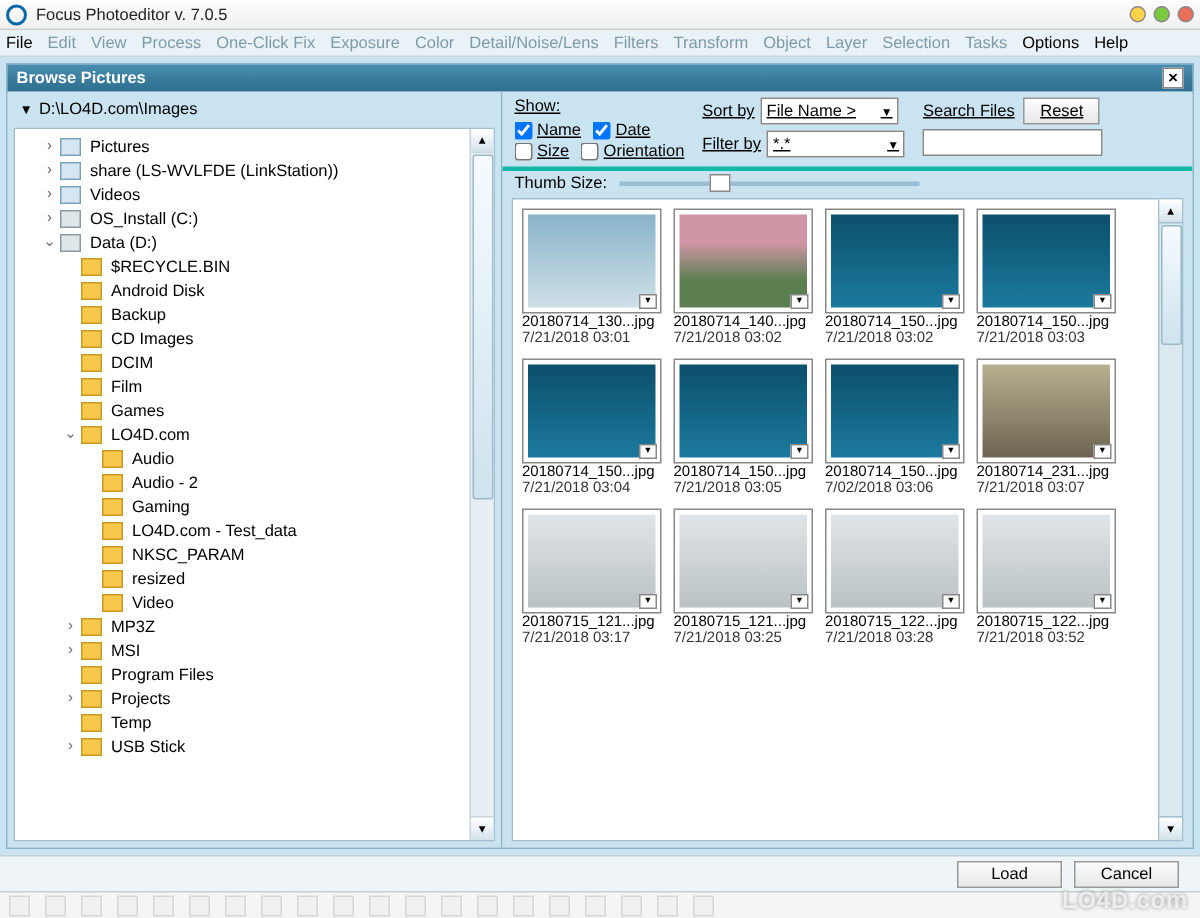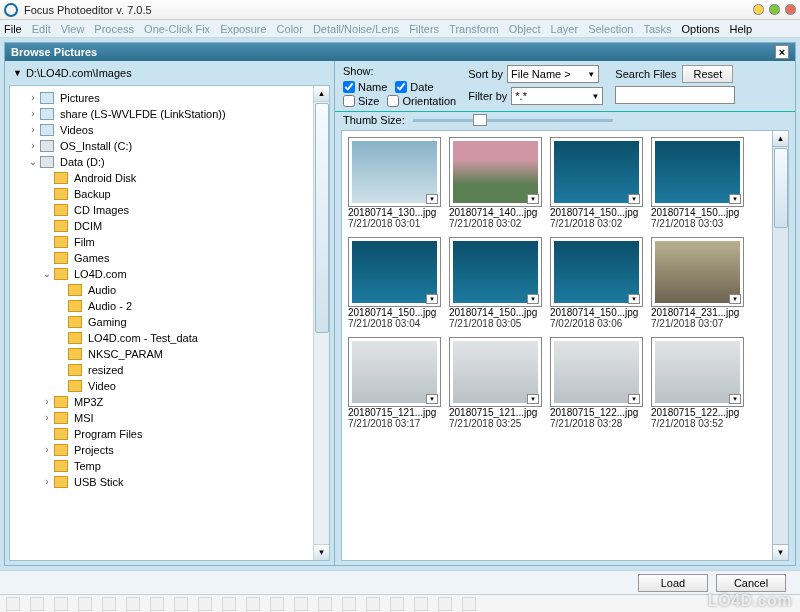--- a/index.html
+++ b/index.html
@@ -25,21 +25,21 @@
 .tree { padding:4px 2px 4px 2px; }
 .tree-node { white-space:nowrap; line-height:16px; display:flex; align-items:center; }
 .tree-node .tw { width:14px; display:inline-block; text-align:center; color:#666; cursor:pointer; font-size:10px;}
 .tree-node .ico { width:14px; height:12px; display:inline-block; margin-right:3px; background:#f7c84b; border:1px solid #c99a1f; vertical-align:middle; }
 .tree-node .ico-drive { background:#dfe6ea; border:1px solid #8a9aa3;}
 .tree-node .ico-pic { background:#d5e7f3; border:1px solid #7ba3bd;}
 .tree-node .lbl { padding:0 3px; }
 .tree-node.selected .lbl { background:#d0d0d0; border:1px solid #888; padding:0 2px;}
 .indent1 { margin-left:14px; } .indent2 { margin-left:28px; } .indent3 { margin-left:42px; }
 .right-pane { flex:1; display:flex; flex-direction:column; background:#c9e3f0; }
-.controls { display:flex; padding:4px 8px; gap:12px; border-bottom:1px solid #14b8a6; }
+.controls { display:flex; padding:4px 8px; gap:12px; border-bottom:3px solid #14b8a6;text-decoration:underline; }
 .ctrl-group { display:flex; flex-direction:column; gap:2px; }
 .ctrl-group legend { font-size:11px; margin-bottom:2px; }
 .chk-row { display:flex; gap:8px; }
 .chk { display:flex; align-items:center; gap:3px; }
 .chk input { width:12px; height:12px; }
 .sel-row { display:flex; align-items:center; gap:4px; margin-bottom:2px;}
 .sel-row select, .sel-row .combo { height:18px; font-size:11px; border:1px solid #888; background:#fff; width:92px;}
 .combo { display:inline-flex; align-items:center; padding:0 3px; justify-content:space-between;}
 .combo .caret { font-size:8px; }
 .search-col { display:flex; flex-direction:column; gap:3px; align-items:flex-start; }
@@ -142,20 +142,25 @@
                 <span class="lbl">OS_Install (C:)</span>
               </div>
               <div class="tree-node indent1">
                 <span class="tw">⌄</span>
                 <span class="ico ico-drive"></span>
                 <span class="lbl">Data (D:)</span>
               </div>
               <div class="tree-node indent2">
                 <span class="tw"></span>
                 <span class="ico"></span>
+                <span class="lbl">$RECYCLE.BIN</span>
+              </div>
+              <div class="tree-node indent2">
+                <span class="tw"></span>
+                <span class="ico"></span>
                 <span class="lbl">Android Disk</span>
               </div>
               <div class="tree-node indent2">
                 <span class="tw"></span>
                 <span class="ico"></span>
                 <span class="lbl">Backup</span>
               </div>
               <div class="tree-node indent2">
                 <span class="tw"></span>
                 <span class="ico"></span>

